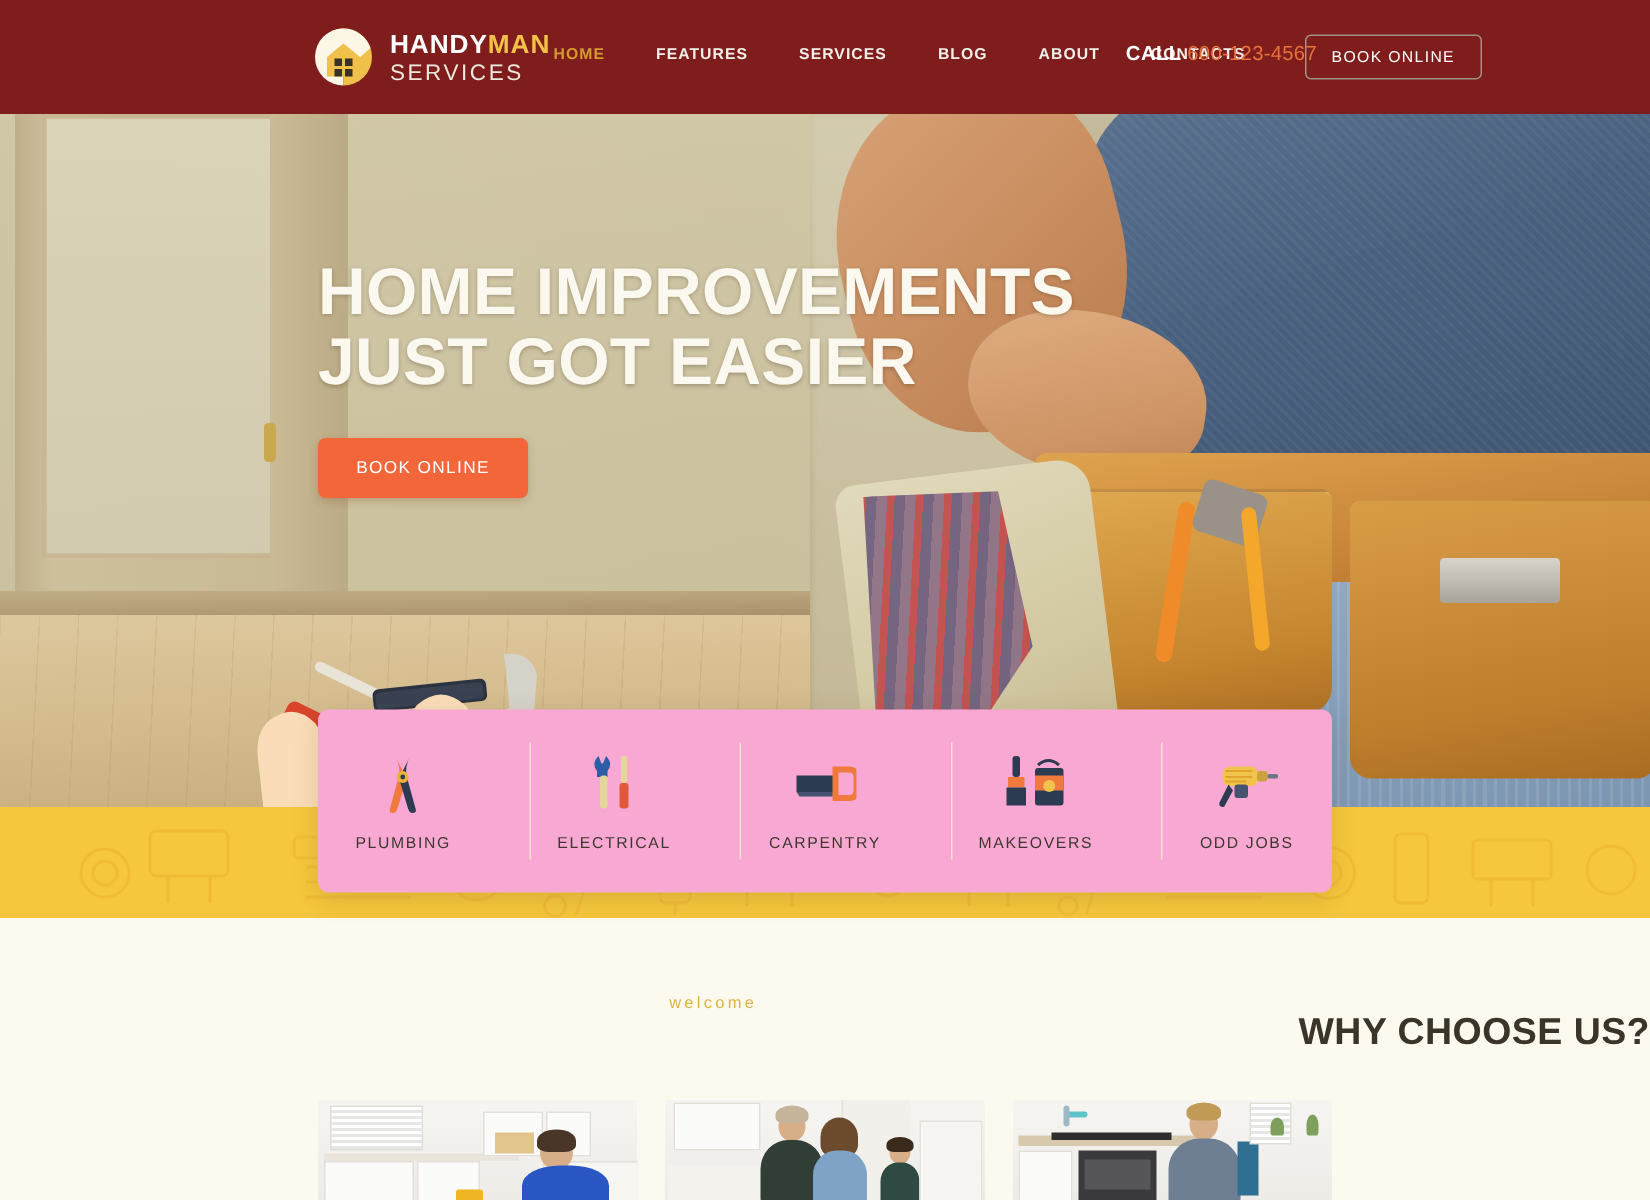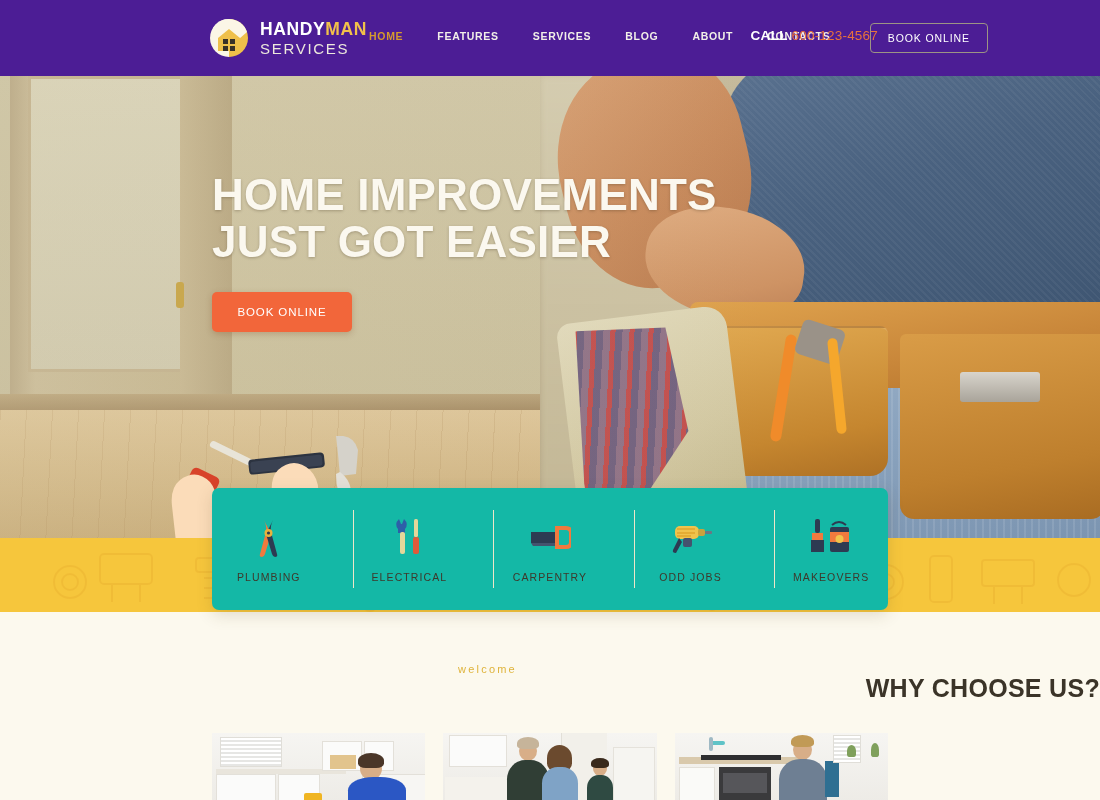--- a/index.html
+++ b/index.html
@@ -8,21 +8,21 @@
     overflow: hidden;
     font-family: "Liberation Sans", sans-serif;
     background: #FCF9EE;
   }
   .page { position: relative; width: 1100px; height: 800px; overflow: hidden; }
 
   
   .header {
     position: absolute; top: 0; left: 0;
     width: 1100px; height: 76px;
-    background: #4c1d95;
+    background: #7f1d1d;
     z-index: 40;
   }
   .header-inner {
     position: relative; width: 1100px; height: 76px;
   }
   .logo-wrap {
     position: absolute; left: 207px; top: 16px;
     display: flex; align-items: center; gap: 9px;
   }
   .logo-mark { width: 44px; height: 44px; position: relative; }
@@ -240,23 +240,23 @@
   .yellow-band {
     position: absolute; top: 538px; left: 0;
     width: 1100px; height: 74px;
     background: #F6C63C;
     overflow: hidden; z-index: 5;
   }
   .band-pattern { position: absolute; inset: 0; opacity: 0.30; }
 
   
   .services-card {
-    position: absolute; left: 212px; top: 488px;
+    position: absolute; left: 212px; top: 473px;
     width: 676px; height: 122px;
-    background: #14b8a6;
+    background: #f9a8d4;
     border-radius: 7px;
     box-shadow: 0 5px 16px rgba(90,70,35,0.17);
     display: flex; z-index: 20; gap: 27px;
   }
   .svc {
     flex: 1 1 0;
     display: flex; flex-direction: column;
     align-items: center; justify-content: center;
     gap: 13px;
     position: relative; cursor: pointer;
@@ -270,21 +270,21 @@
     font-size: 10.5px; letter-spacing: 1.1px; color: #3E382B;
     text-transform: uppercase; font-weight: normal; white-space: nowrap;
   }
 
   
   .why {
     position: absolute; top: 612px; left: 0; width: 1100px; height: 188px;
     background: #FCF9EE;
   }
   .why-eyebrow {
-    position: absolute; top: 51px; left: 12px; width: 951px; text-align: center;
+    position: absolute; top: 51px; left: 0; width: 951px; text-align: center;
     font-size: 11px; color: #DFB43C; letter-spacing: 2.2px;
   }
   .why-title {
     position: absolute; top: 62px; left: 0; width: 1100px; text-align: right;
     font-size: 25px; font-weight: bold; color: #3B3428; letter-spacing: 0.3px;
   }
   .why-cards {
     position: absolute; top: 121px; left: 212px;
     width: 676px; display: flex; gap: 18px;
   }
@@ -479,45 +479,45 @@
           <path d="M2 21 h26 l-2 3 h-22 Z" fill="#44536E"></path>
           <path d="M28 6 h9 q5 0 5 5 v9 q0 5 -5 5 h-9 Z" fill="none" stroke="#F07A3E" stroke-width="4"></path>
         </svg>
       </div>
       <div class="svc-label">CARPENTRY</div>
     </div>
 
 
     <div class="svc">
       <div class="svc-icon">
-        <svg width="44" height="34" viewBox="0 0 44 34">
-          <rect x="6" y="6" width="24" height="13" rx="5" fill="#F0C34C"></rect>
-          <path d="M8 9 h18 M8 13 h18 M8 16 h14" stroke="#E0A62C" stroke-width="1.4"></path>
-          <rect x="29" y="9" width="7" height="7" rx="2" fill="#C9A23C"></rect>
-          <rect x="36" y="11" width="7" height="3" rx="1" fill="#6E7682"></rect>
-          <path d="M10 18 l-6 12 q-1 3 3 3 l6 -11 Z" fill="#2D3B52"></path>
-          <rect x="14" y="18" width="9" height="9" rx="2" fill="#44536E"></rect>
-        </svg>
-      </div>
-      <div class="svc-label">ODD JOBS</div>
-    </div>
-
-    <div class="svc">
-      <div class="svc-icon">
         <svg width="42" height="40" viewBox="0 0 42 40">
           <rect x="5" y="2" width="5" height="14" rx="2" fill="#2D3B52"></rect>
           <rect x="2" y="16" width="11" height="7" fill="#F07A3E"></rect>
           <rect x="1" y="23" width="13" height="12" fill="#2D3B52"></rect>
           <path d="M22 8 q7 -6 14 0" fill="none" stroke="#2D3B52" stroke-width="2"></path>
           <rect x="20" y="10" width="19" height="25" rx="2" fill="#2D3B52"></rect>
           <rect x="20" y="15" width="19" height="10" fill="#F07A3E"></rect>
           <circle cx="29.5" cy="22" r="4" fill="#F0C34C"></circle>
         </svg>
       </div>
       <div class="svc-label">MAKEOVERS</div>
+    </div>
+
+    <div class="svc">
+      <div class="svc-icon">
+        <svg width="44" height="34" viewBox="0 0 44 34">
+          <rect x="6" y="6" width="24" height="13" rx="5" fill="#F0C34C"></rect>
+          <path d="M8 9 h18 M8 13 h18 M8 16 h14" stroke="#E0A62C" stroke-width="1.4"></path>
+          <rect x="29" y="9" width="7" height="7" rx="2" fill="#C9A23C"></rect>
+          <rect x="36" y="11" width="7" height="3" rx="1" fill="#6E7682"></rect>
+          <path d="M10 18 l-6 12 q-1 3 3 3 l6 -11 Z" fill="#2D3B52"></path>
+          <rect x="14" y="18" width="9" height="9" rx="2" fill="#44536E"></rect>
+        </svg>
+      </div>
+      <div class="svc-label">ODD JOBS</div>
     </div>
   </div>
 
   <div class="why">
     <div class="why-eyebrow">welcome</div>
     <div class="why-title">WHY CHOOSE US?</div>
 
     <div class="why-cards">
 
       <div class="why-card">

